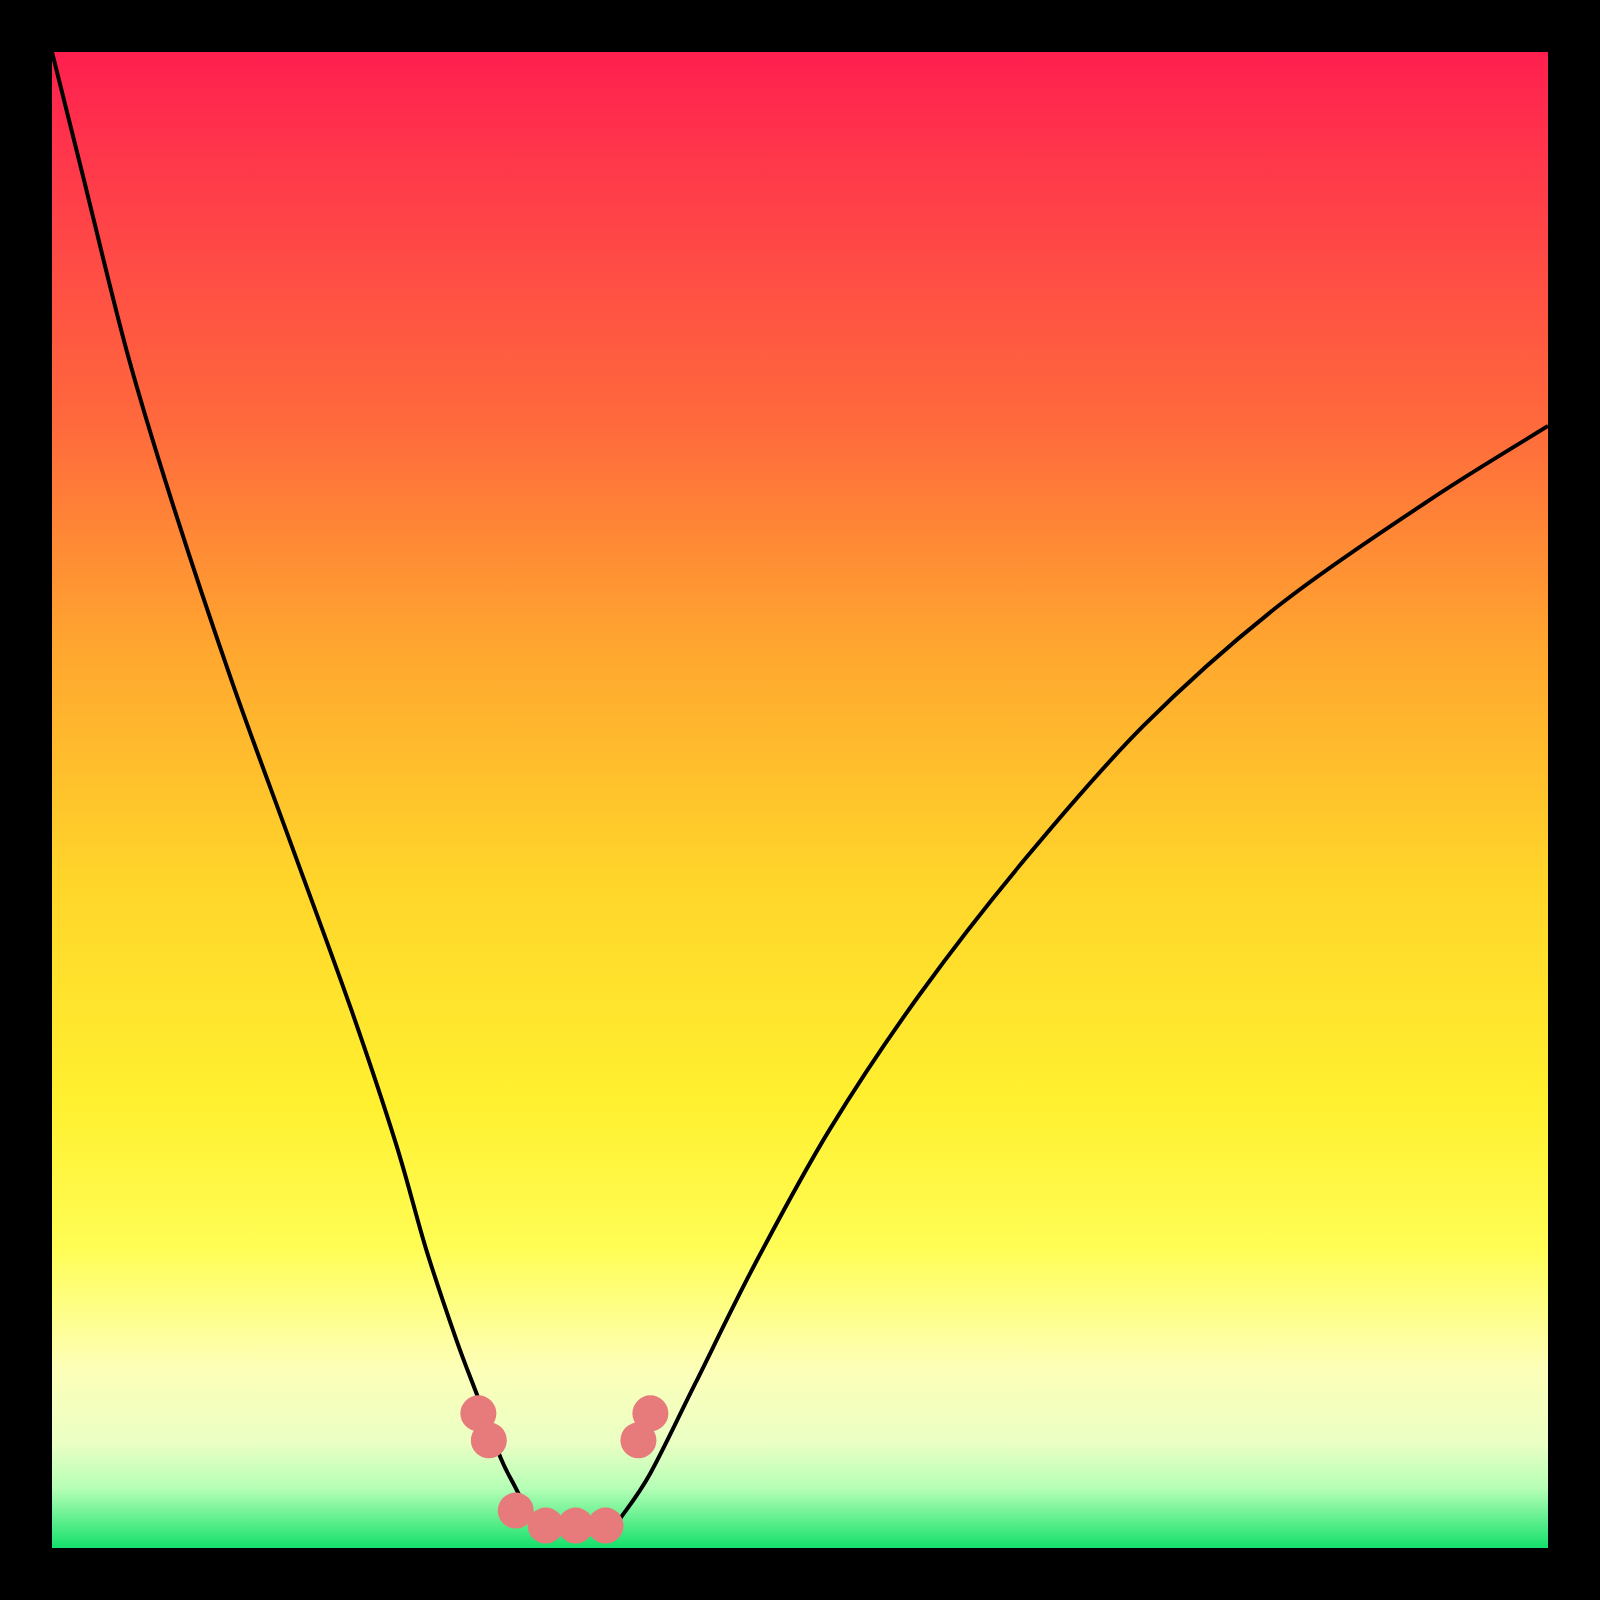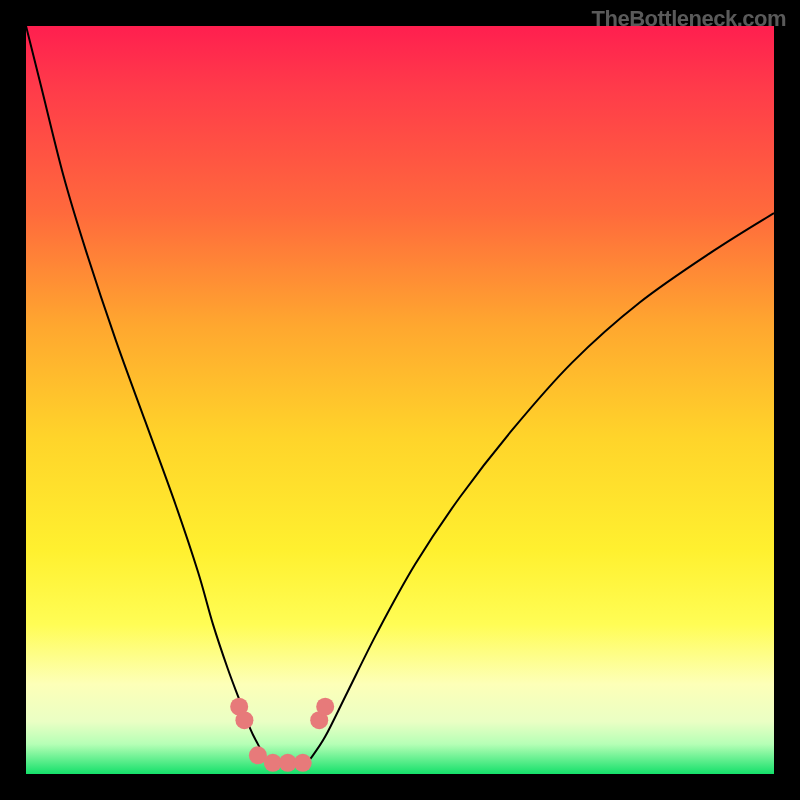--- a/index.html
+++ b/index.html
@@ -61,21 +61,20 @@
     stroke-width: 2;
   }
   svg.curves circle.dot {
     fill: #e77a7a;
   }
 </style>
 </head>
 <body>
 
 <div class="frame">
-  <div class="watermark">TheBottleneck.com</div>
   <div class="plot-area">
     <svg class="curves" viewBox="0 0 748 748">
       <path id="left-path" class="line" d="M 0 0 C 2.4933333333333336 9.97333333333332, 8.726666666666667 34.90666666666658, 14.96 59.83999999999992 C 21.193333333333335 84.77333333333326, 29.919999999999998 122.17333333333335, 37.4 149.60000000000002 C 44.879999999999995 177.0266666666667, 51.11333333333334 196.9733333333333, 59.84 224.39999999999998 C 68.56666666666666 251.82666666666665, 79.78666666666666 285.4866666666667, 89.75999999999999 314.16 C 99.73333333333332 342.83333333333337, 109.70666666666668 369.0133333333333, 119.68 396.44 C 129.65333333333334 423.8666666666667, 140.87333333333333 453.7866666666667, 149.6 478.72 C 158.32666666666665 503.65333333333336, 165.80666666666667 526.0933333333332, 172.04000000000002 546.04 C 178.27333333333337 565.9866666666667, 182.01333333333332 582.1933333333333, 187 598.4 C 191.98666666666668 614.6066666666667, 197.5966666666667 630.8133333333333, 201.96 643.28 C 206.32333333333332 655.7466666666667, 209.43999999999997 663.2266666666667, 213.17999999999998 673.2 C 216.92 683.1733333333334, 221.28333333333333 695.64, 224.4 703.12 C 227.51666666666668 710.6, 229.38666666666666 713.0933333333334, 231.88 718.08 C 234.37333333333333 723.0666666666667, 238.11333333333334 730.5466666666666, 239.36 733.04"></path>
       <path id="right-path" class="line" d="M 284.24 733.04 C 286.73333333333335 729.3, 292.96666666666664 721.82, 299.2 710.6 C 305.43333333333334 699.38, 312.9133333333333 683.1733333333334, 321.64 665.72 C 330.3666666666667 648.2666666666667, 340.34 627.0733333333334, 351.56 605.88 C 362.78000000000003 584.6866666666666, 375.2466666666667 561, 388.96000000000004 538.56 C 402.67333333333335 516.1199999999999, 417.6333333333333 493.68, 433.84 471.24 C 450.0466666666666 448.8, 467.5 426.35999999999996, 486.2 403.91999999999996 C 504.9 381.47999999999996, 524.8466666666666 357.7933333333333, 546.04 336.59999999999997 C 567.2333333333333 315.40666666666664, 589.6733333333333 295.46, 613.36 276.76 C 637.0466666666667 258.06, 665.72 239.35999999999999, 688.1600000000001 224.39999999999998 C 710.6000000000001 209.43999999999997, 738.0266666666666 193.23333333333332, 748 187"></path>
       <g id="markers-group">
           <circle class="dot" cx="213.17999999999998" cy="680.6800000000001" r="9"></circle>
           <circle class="dot" cx="218.416" cy="694.144" r="9"></circle>
           <circle class="dot" cx="231.88" cy="729.3" r="9"></circle>
           <circle class="dot" cx="246.84" cy="736.78" r="9"></circle>
           <circle class="dot" cx="261.8" cy="736.78" r="9"></circle>

